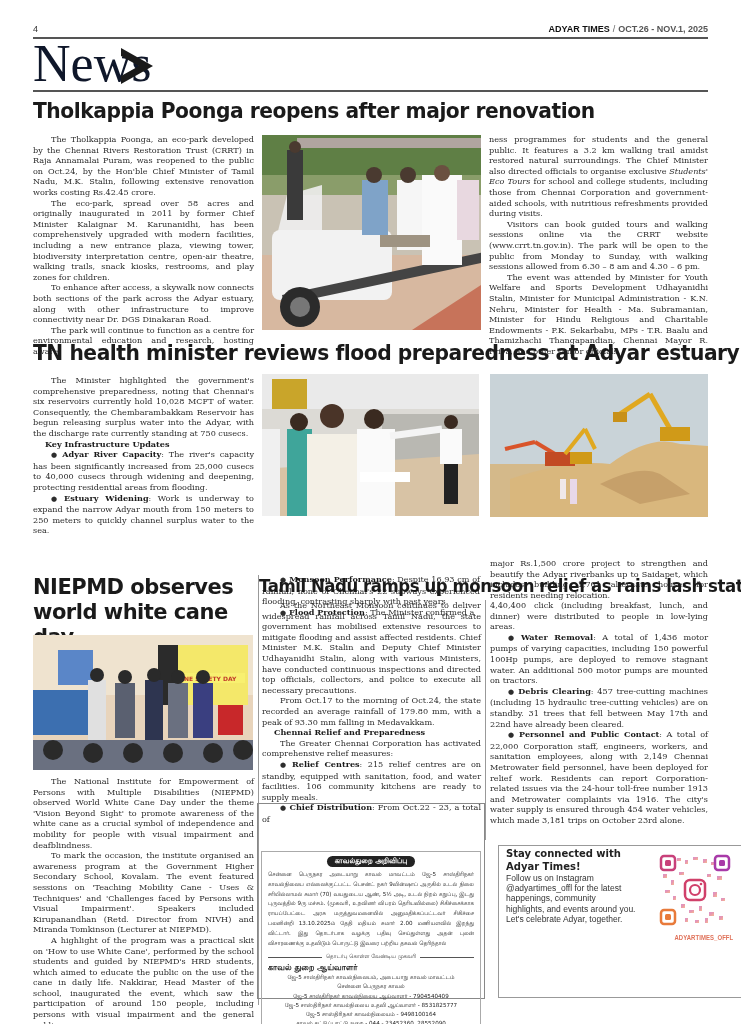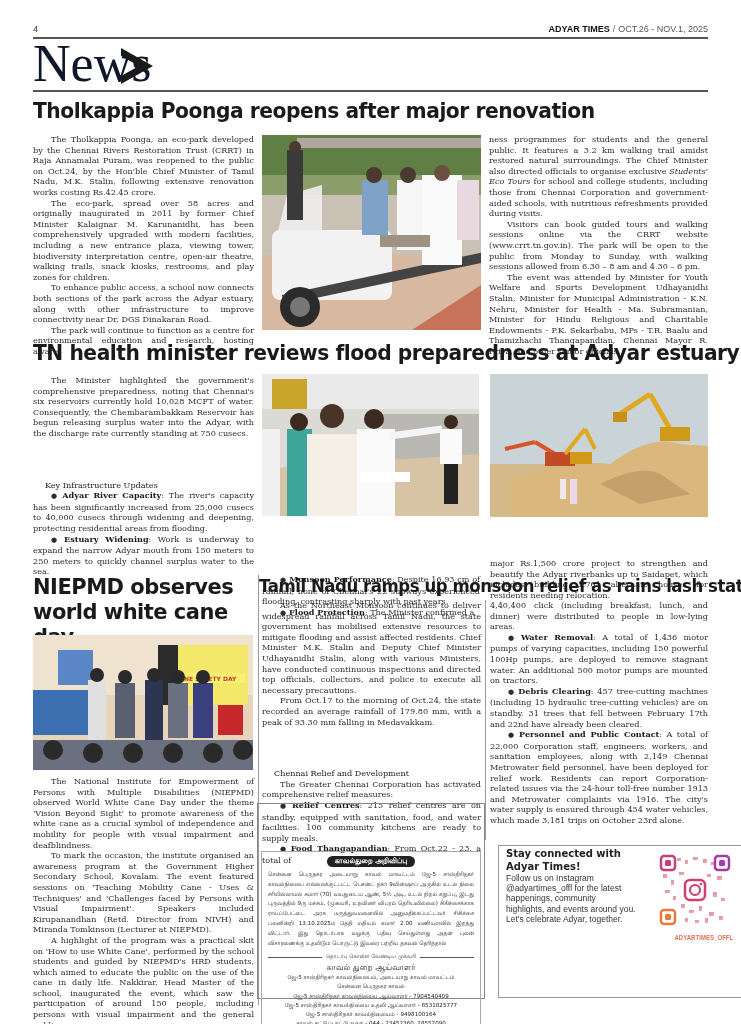--- a/index.html
+++ b/index.html
@@ -3,46 +3,46 @@
 <meta charset="utf-8">
 <style>
   * { box-sizing: border-box; margin: 0; padding: 0; }
   body { width: 741px; height: 1024px; background: #ffffff; font-family: "DejaVu Serif", serif; color: #2a2a2a; position: relative; overflow: hidden; }
   .page { position: absolute; left: 33px; top: 0; width: 675px; }
   .topbar { position: absolute; top: 24px; left: 0; width: 675px; height: 12px; font-family: "Liberation Sans", sans-serif; font-size: 9px; color: #333; }
   .topbar .pn { position: absolute; left: 0; top: 0; }
   .topbar .pub { position: absolute; right: 0; top: 0; }
   .topbar .pub b { font-weight: bold; color: #111; }
   .topbar .pub span.sep { color: #666; margin: 0 3px; }
-  .topbar .pub span.date { color: #555; }
+  .topbar .pub span.date { color: #555; font-weight: bold; }
   .rule1 { position: absolute; top: 37px; left: 0; width: 675px; height: 2px; background: #555; }
   .section { position: absolute; top: 40px; left: 0; height: 48px; }
   .section .word { font-family: "Liberation Serif", serif; font-size: 52px; color: #0f172a; line-height: 48px; }
   .section .chev { position: absolute; left: 86px; top: 6px; }
   .rule2 { position: absolute; top: 90px; left: 0; width: 675px; height: 2px; background: #555; }
   h1, h2 { font-family: "DejaVu Sans", sans-serif; font-weight: bold; color: #1a1a1a; letter-spacing: -0.5px; }
   .hl1 { position: absolute; top: 98px; left: 0; font-size: 22px; transform: scaleX(0.92); transform-origin: left; white-space: nowrap; }
   .hl2 { position: absolute; top: 340px; left: 0; font-size: 22px; transform: scaleX(0.92); transform-origin: left; white-space: nowrap; }
   .hl3 { position: absolute; top: 575px; left: 0; font-size: 21px; line-height: 25px; width: 225px; }
   .hl4 { position: absolute; top: 575px; left: 226px; font-size: 18px; transform: scaleX(0.92); transform-origin: left; white-space: nowrap; }
   .col { position: absolute; font-size: 8.1px; line-height: 10.6px; text-align: justify; color: #2d2d2d; }
   .col p { text-indent: 18px; }
   .col p.noind { text-indent: 0; }
   .col b { color: #1a1a1a; }
-  .col .sub { font-weight: normal; text-indent: 12px; color: #1a1a1a; margin-top: 41px; }
+  .col .sub { font-weight: bold; text-indent: 12px; color: #1a1a1a; }
   .bullet::before { content: "\25CF"; margin-right: 3px; font-size: 7px; }
   .photo { position: absolute; overflow: hidden; }
   .vrule { position: absolute; width: 1px; background: #999; }
   .notice { position: absolute; left: 224px; top: 803px; width: 228px; height: 196px; border: 1px solid #888; padding: 3px; }
   .notice-inner { border: 1px solid #aaa; width: 100%; height: 100%; padding: 4px 6px; font-family: "DejaVu Sans", sans-serif; font-size: 5.6px; line-height: 9.8px; color: #222; margin-top: 44px; }
   .notice-title { display: block; margin: 0 auto 3px; width: 88px; background: #222; color: #fff; border-radius: 6px; text-align: center; font-size: 7px; line-height: 11px; font-weight: bold; }
   .notice-body { text-align: justify; }
   .notice-contact { margin-top: 4px; display: flex; align-items: center; gap: 4px; font-size: 5.4px; color: #333; }
   .notice-contact .ln { flex: 1; height: 1px; background: #555; }
-  .notice-head { text-align: center; font-weight: normal; font-size: 8px; line-height: 11px; }
+  .notice-head { text-align: left; font-weight: bold; font-size: 8px; line-height: 11px; }
   .notice-lines div { text-align: center; line-height: 9.2px; }
   .promo { position: absolute; left: 465px; top: 845px; width: 244px; height: 153px; border: 1px solid #999; padding: 2px 7px; font-family: "Liberation Sans", sans-serif; color: #333; }
   .promo .ttl { font-family: "DejaVu Sans", sans-serif; font-weight: bold; font-size: 10px; line-height: 12.5px; color: #222; width: 135px; }
   .promo .txt { font-size: 8.5px; line-height: 10.2px; }
   .promo .txt.narrow { width: 130px; }
   .qr { position: absolute; right: 10px; top: 8px; width: 72px; height: 80px; }
   .qr-handle { position: absolute; right: 8px; top: 88px; font-family: "Liberation Sans", sans-serif; font-weight: bold; font-size: 7px; color: #e0725a; letter-spacing: 0.1px; transform: scaleX(0.85); transform-origin: right; }
 </style>
 </head>
 <body>
@@ -63,21 +63,21 @@
       <polygon points="2,2 34,20 2,38 2,30 20,20 2,10" fill="#1a1a1a"></polygon>
     </svg>
   </div>
   <div class="rule2"></div>
 
   <h1 class="hl1">Tholkappia Poonga reopens after major renovation</h1>
 
   <div class="col" style="left:0; top:134px; width:221px;">
     <p>The Tholkappia Poonga, an eco-park developed by the Chennai Rivers Restoration Trust (CRRT) in Raja Annamalai Puram, was reopened to the public on Oct.24, by the Hon'ble Chief Minister of Tamil Nadu, M.K. Stalin, following extensive renovation works costing Rs.42.45 crore.</p>
     <p>The eco-park, spread over 58 acres and originally inaugurated in 2011 by former Chief Minister Kalaignar M. Karunanidhi, has been comprehensively upgraded with modern facilities, including a new entrance plaza, viewing tower, biodiversity interpretation centre, open-air theatre, walking trails, snack kiosks, restrooms, and play zones for children.</p>
-    <p>To enhance public access, a school now connects both sections of the park across the Adyar estuary, along with other infrastructure to improve connectivity near Dr. DGS Dinakaran Road.</p>
+    <p>To enhance after access, a skywalk now connects both sections of the park across the Adyar estuary, along with other infrastructure to improve connectivity near Dr. DGS Dinakaran Road.</p>
     <p>The park will continue to function as a centre for environmental education and research, hosting aware-</p>
   </div>
 
   <div class="photo" style="left:229px; top:135px; width:219px; height:195px;">
     <svg width="219" height="195" viewBox="0 0 219 195">
       <rect width="219" height="195" fill="#c9c2b4"></rect>
       <rect width="219" height="55" fill="#5f7f45"></rect>
       <rect y="40" width="219" height="20" fill="#8a9d6a"></rect>
       <rect y="120" width="219" height="75" fill="#d7b8a0"></rect>
       <path d="M150 195 L219 150 L219 195 Z" fill="#c7735a"></path>
@@ -206,30 +206,30 @@
     <p>A highlight of the program was a practical skit on 'How to use White Cane', performed by the school students and guided by NIEPMD's HRD students, which aimed to educate the public on the use of the cane in daily life. Nakkirar, Head Master of the school, inaugurated the event, which saw the participation of around 150 people, including persons with visual impairment and the general public.</p>
   </div>
 
   <div class="vrule" style="left:225px; top:575px; height:430px;"></div>
 
   <h2 class="hl4">Tamil Nadu ramps up monsoon relief as rains lash state</h2>
 
   <div class="col" style="left:229px; top:600px; width:219px;">
     <p>As the Northeast Monsoon continues to deliver widespread rainfall across Tamil Nadu, the state government has mobilised extensive resources to mitigate flooding and assist affected residents. Chief Minister M.K. Stalin and Deputy Chief Minister Udhayanidhi Stalin, along with various Ministers, have conducted continuous inspections and directed top officials, collectors, and police to execute all necessary precautions.</p>
     <p>From Oct.17 to the morning of Oct.24, the state recorded an average rainfall of 179.80 mm, with a peak of 93.30 mm falling in Medavakkam.</p>
-    <p class="sub">Chennai Relief and Development</p>
+    <p class="sub">Chennai Relief and Preparedness</p>
     <p>The Greater Chennai Corporation has activated comprehensive relief measures:</p>
     <p class="bullet"><b>Relief Centres</b><span>: 215 relief centres are on standby, equipped with sanitation, food, and water facilities. 106 community kitchens are ready to supply meals.</span></p>
-    <p class="bullet"><b>Food Thangapandian</b><span>: From Oct.22 - 23, a total of</span></p>
+    <p class="bullet"><b>Chief Distribution</b><span>: From Oct.22 - 23, a total of</span></p>
   </div>
 
   <div class="col" style="left:457px; top:600px; width:218px;">
     <p class="noind">4,40,400 click (including breakfast, lunch, and dinner) were distributed to people in low-lying areas.</p>
     <p class="bullet"><b>Water Removal</b><span>: A total of 1,436 motor pumps of varying capacities, including 150 powerful 100Hp pumps, are deployed to remove stagnant water. An additional 500 motor pumps are mounted on tractors.</span></p>
-    <p class="bullet"><b>Debris Clearing</b><span>: 457 tree-cutting machines (including 15 hydraulic tree-cutting vehicles) are on standby. 31 trees that fell between February 17th and 22nd have already been cleared.</span></p>
+    <p class="bullet"><b>Debris Clearing</b><span>: 457 tree-cutting machines (including 15 hydraulic tree-cutting vehicles) are on standby. 31 trees that fell between May 17th and 22nd have already been cleared.</span></p>
     <p class="bullet"><b>Personnel and Public Contact</b><span>: A total of 22,000 Corporation staff, engineers, workers, and sanitation employees, along with 2,149 Chennai Metrowater field personnel, have been deployed for relief work. Residents can report Corporation-related issues via the 24-hour toll-free number 1913 and Metrowater complaints via 1916. The city's water supply is ensured through 454 water vehicles, which made 3,181 trips on October 23rd alone.</span></p>
   </div>
 
   <div class="vrule" style="left:452px; top:600px; height:240px;"></div>
 
   <div class="notice">
     <div class="notice-inner">
       <span class="notice-title">காவல்துறை அறிவிப்பு</span>
       <div class="notice-body">சென்னை பெருநகர அடையாறு காவல் மாவட்டம் ஜே-5 சாஸ்திரிநகர் காவல்நிலைய எல்லைக்குட்பட்ட பெசன்ட் நகர் 9வின்ஷாப் அருகில் உடல் நிலை சரியில்லாமல் சுமார் (70) வயதுடைய ஆண், 5½ அடி, உடல் நிறம் கறுப்பு, இடது புருவத்தில் 9ரு மச்சம். (முகவரி, உறவினர் விபரம் தெரியவில்லை) சிகிச்சைக்காக ராயப்பேட்டை அரசு மருத்துவமனையில் அனுமதிக்கப்பட்டவர் சிகிச்சை பலனின்றி 13.10.2025ம் தேதி மதியம் சுமார் 2.00 மணியளவில் இறந்து விட்டார். இது தொடர்பாக வழக்கு பதிவு செய்துள்ளது அதன் புலன் விசாரணைக்கு உதவிடும் பொருட்டு இவரை பற்றிய தகவல் தெரிந்தால்</div>
       <div class="notice-contact">

